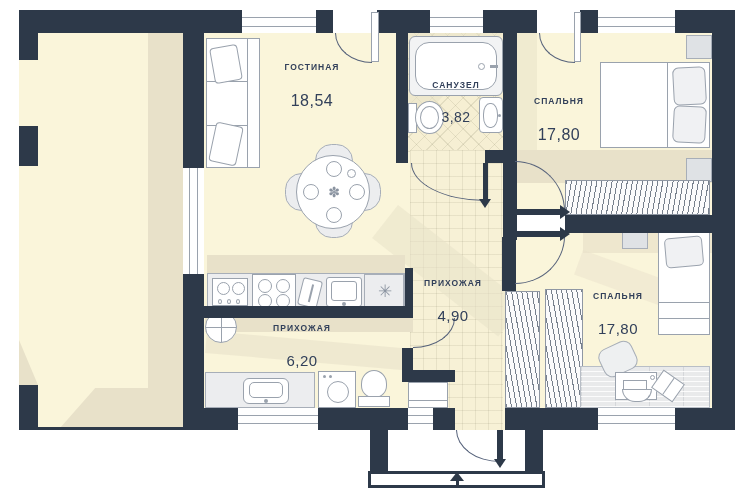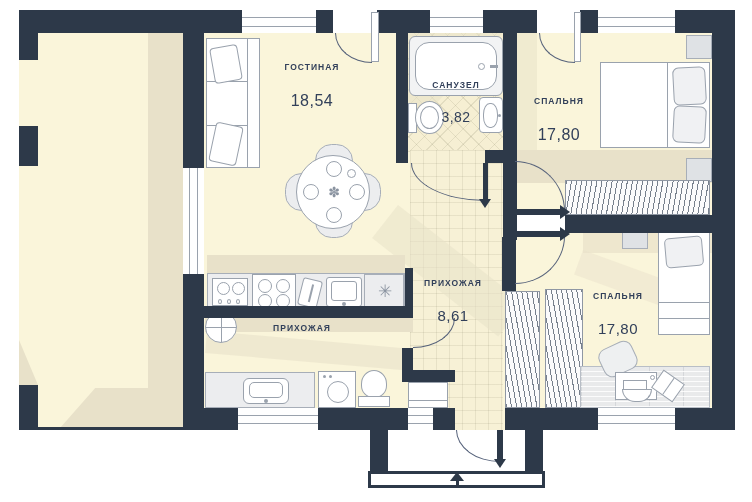--- a/index.html
+++ b/index.html
@@ -252,23 +252,24 @@
   <div class="roomlbl" style="left:420px;top:80px;width:72px;">
     <div class="t">САНУЗЕЛ</div>
     <div class="a" style="font-size:14px;">3,82</div>
   </div>
   <div class="roomlbl" style="left:520px;top:96px;width:78px;">
     <div class="t">СПАЛЬНЯ</div>
     <div class="a">17,80</div>
   </div>
   <div class="roomlbl" style="left:415px;top:278px;width:76px;">
     <div class="t">ПРИХОЖАЯ</div>
-    <div class="a" style="font-size:15px;">8,61</div>
+    <div class="a" style="font-size:15px;">4,90</div>
   </div>
   <div class="roomlbl" style="left:258px;top:323px;width:88px;">
     <div class="t">ПРИХОЖАЯ</div>
+    <div class="a" style="font-size:15px;">6,20</div>
   </div>
   <div class="roomlbl" style="left:580px;top:291px;width:76px;">
     <div class="t">СПАЛЬНЯ</div>
     <div class="a" style="font-size:15px;">17,80</div>
   </div>
 
 </div>
 
 </body></html>

